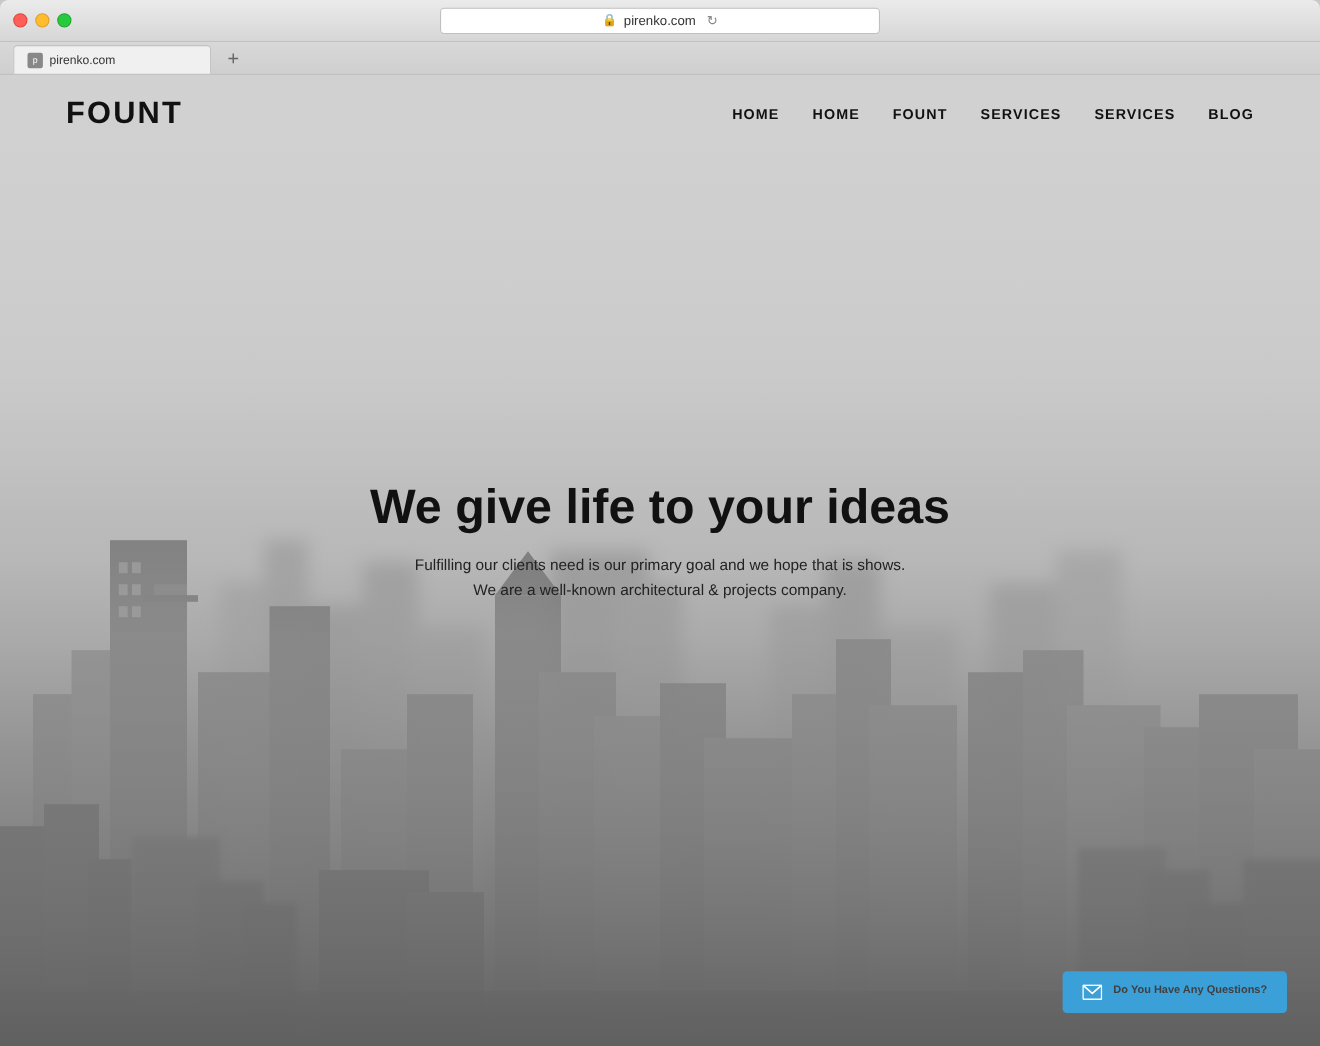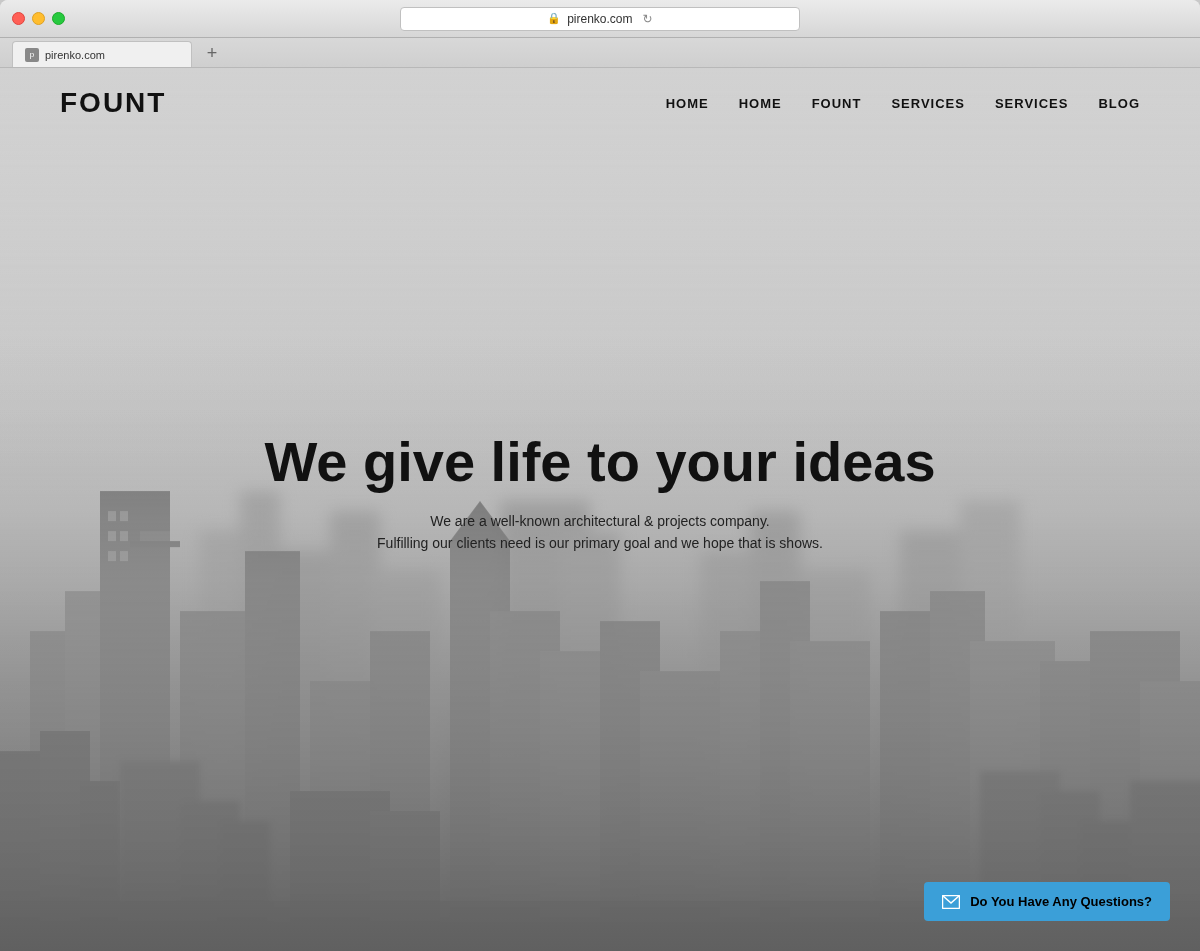--- a/index.html
+++ b/index.html
@@ -204,47 +204,46 @@
     .hero-content {
       position: absolute;
       top: 48%;
       left: 50%;
       transform: translate(-50%, -50%);
       text-align: center;
       z-index: 5;
     }
 
     .hero-title {
-      font-size: 56px;
+      font-size: 44px;
       font-weight: 900;
       color: #111;
       font-family: 'Arial Black', Arial, sans-serif;
       margin-bottom: 16px;
       white-space: nowrap;
     }
 
     .hero-subtitle {
       font-size: 14px;
       color: #222;
       line-height: 1.6;
     }
 
     
     .cta-button {
       position: absolute;
       bottom: 30px;
       right: 30px;
       background: #3b9fd8;
-      color: #000000;
+      color: #404040;
       padding: 12px 18px;
       border-radius: 4px;
-      font-size: 13px;
+      font-size: 10px;
       font-weight: 600;
       display: flex;
-      align-items: center;
       gap: 10px;
       cursor: pointer;
       z-index: 10;
       white-space: nowrap;
     }
 
     .fog-overlay {
       position: absolute;
       top: 0;
       left: 0;
@@ -396,22 +395,22 @@
       <a class="nav-link">HOME</a>
       <a class="nav-link">FOUNT</a>
       <a class="nav-link">SERVICES</a>
       <a class="nav-link">SERVICES</a>
       <a class="nav-link">BLOG</a>
     </div>
   </nav>
 
   <div class="hero-content">
     <h1 class="hero-title">We give life to your ideas</h1>
+    <p class="hero-subtitle">Fulfilling our clients need is our primary goal and we hope that is shows.</p>
     <p class="hero-subtitle">We are a well-known architectural &amp; projects company.</p>
-    <p class="hero-subtitle">Fulfilling our clients need is our primary goal and we hope that is shows.</p>
   </div>
 
   <div class="cta-button">
     <svg width="18" height="14" viewBox="0 0 18 14" fill="none" xmlns="http://www.w3.org/2000/svg">
       <rect x="0.5" y="0.5" width="17" height="13" rx="1" stroke="white" stroke-width="1.5"></rect>
       <polyline points="0.5,0.5 9,8 17.5,0.5" stroke="white" stroke-width="1.5" fill="none"></polyline>
     </svg>
     <span>Do You Have Any Questions?</span>
   </div>
 

